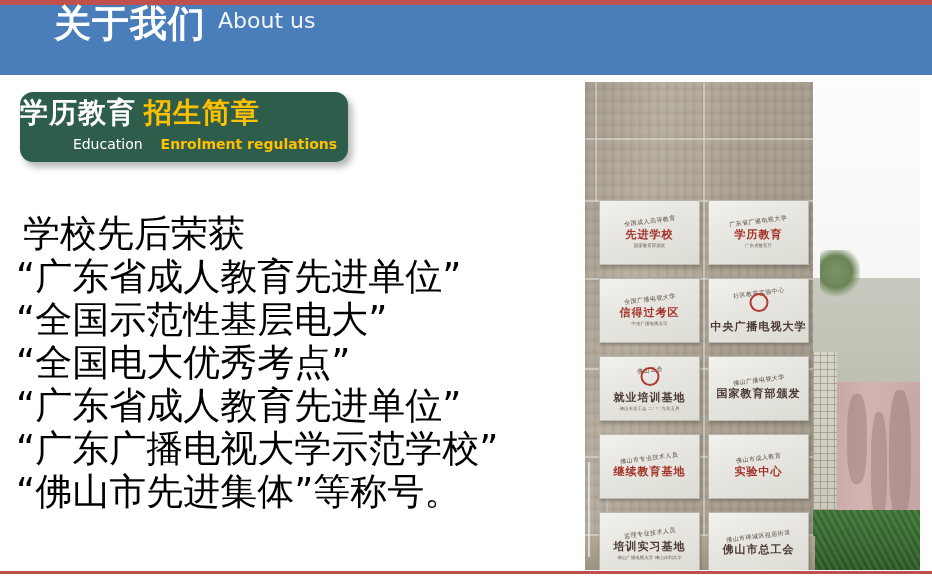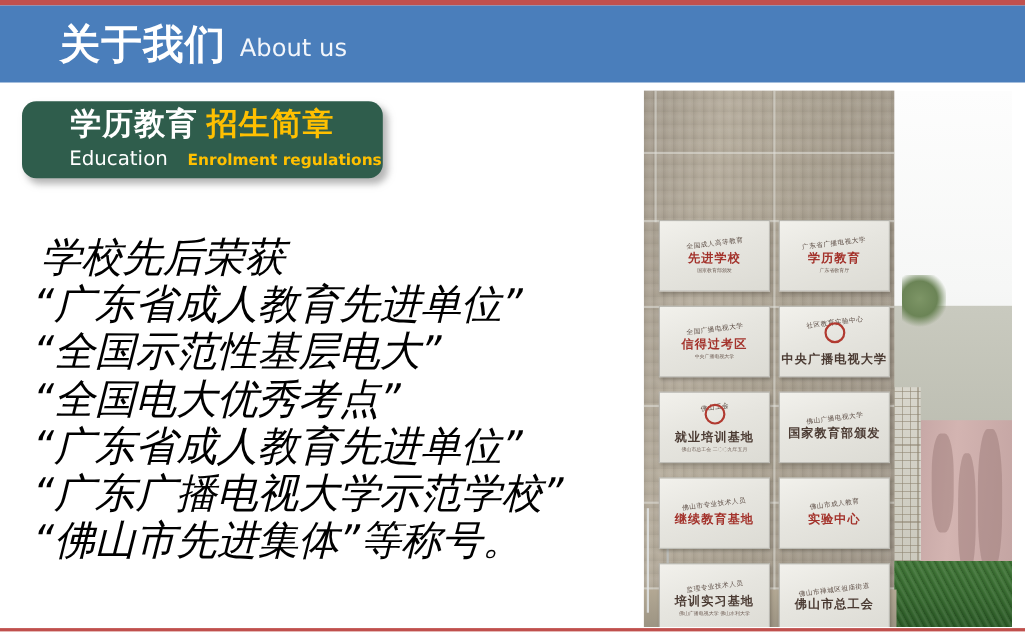--- a/index.html
+++ b/index.html
@@ -23,21 +23,21 @@
     background: #c0504d;
   }
 
   
   .header-band {
     position: absolute;
     left: 0; top: 5px;
     width: 932px; height: 70px;
     background: #4a7ebb;
     display: flex;
-    align-items: center;
+    align-items: flex-start;
   }
   .header-title-cn {
     color: #ffffff;
     font-size: 37px;
     font-weight: bold;
     letter-spacing: 1px;
     margin-left: 54px;
     line-height: 1;
     white-space: nowrap;
   }
@@ -57,21 +57,21 @@
     position: absolute;
     left: 20px; top: 92px;
     width: 328px; height: 70px;
     background: #2f5d4c;
     border-radius: 13px;
     box-shadow: 4px 5px 7px rgba(120,120,120,0.55);
     box-sizing: border-box;
     padding: 7px 0 0 0;
   }
   .badge-row-main {
-    text-align: center;
+    text-align: left;
     line-height: 1;
     white-space: nowrap;
   }
   .badge-cn-white {
     color: #ffffff;
     font-size: 28px;
     font-weight: bold;
     letter-spacing: 1px;
   }
   .badge-cn-gold {
@@ -83,37 +83,36 @@
   }
   .badge-row-sub {
     text-align: center;
     line-height: 1;
     margin-top: 9px;
     padding-left: 42px;
     white-space: nowrap;
   }
   .badge-en-white {
     color: #ffffff;
-    font-size: 18px;
+    font-size: 14px;
     font-weight: normal;
   }
   .badge-en-gold {
     color: #ffc000;
     font-size: 14px;
     font-weight: bold;
     margin-left: 18px;
   }
 
   
   .body-text {
     position: absolute;
-    left: 30px;
+    left: 16px;
     top: 212px;
     width: 520px;
-    font-style: italic;
   }
   .body-line {
     color: #000000;
     font-size: 37px;
     line-height: 43px;
     white-space: nowrap;
     font-weight: normal;
   }
   .body-line.indent-first { padding-left: 7px; }
 

